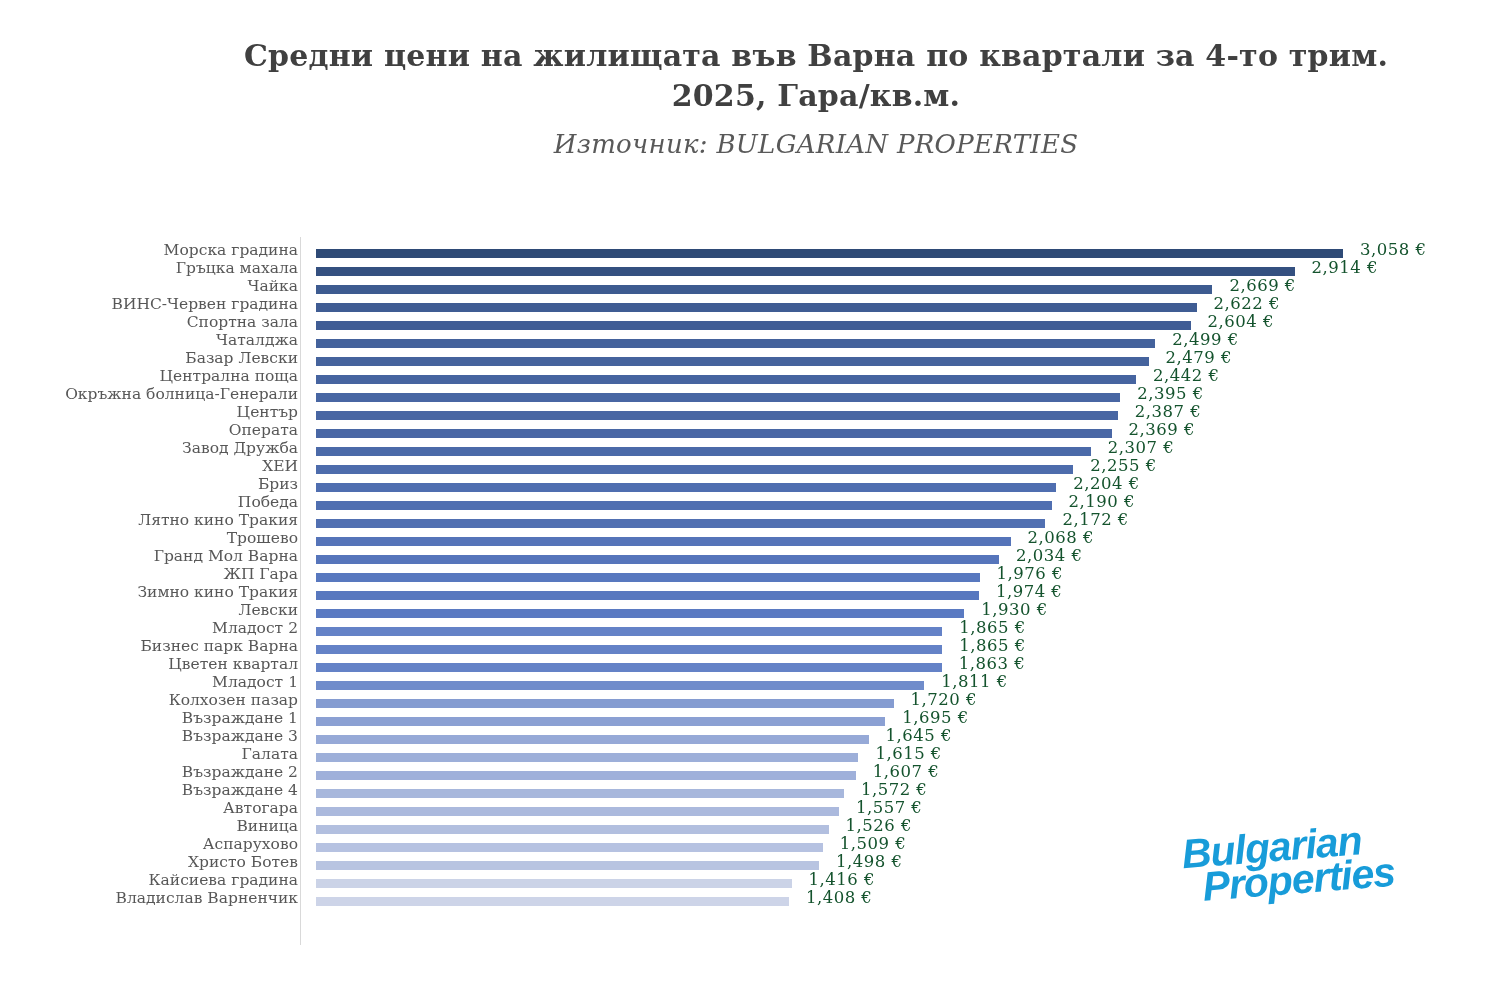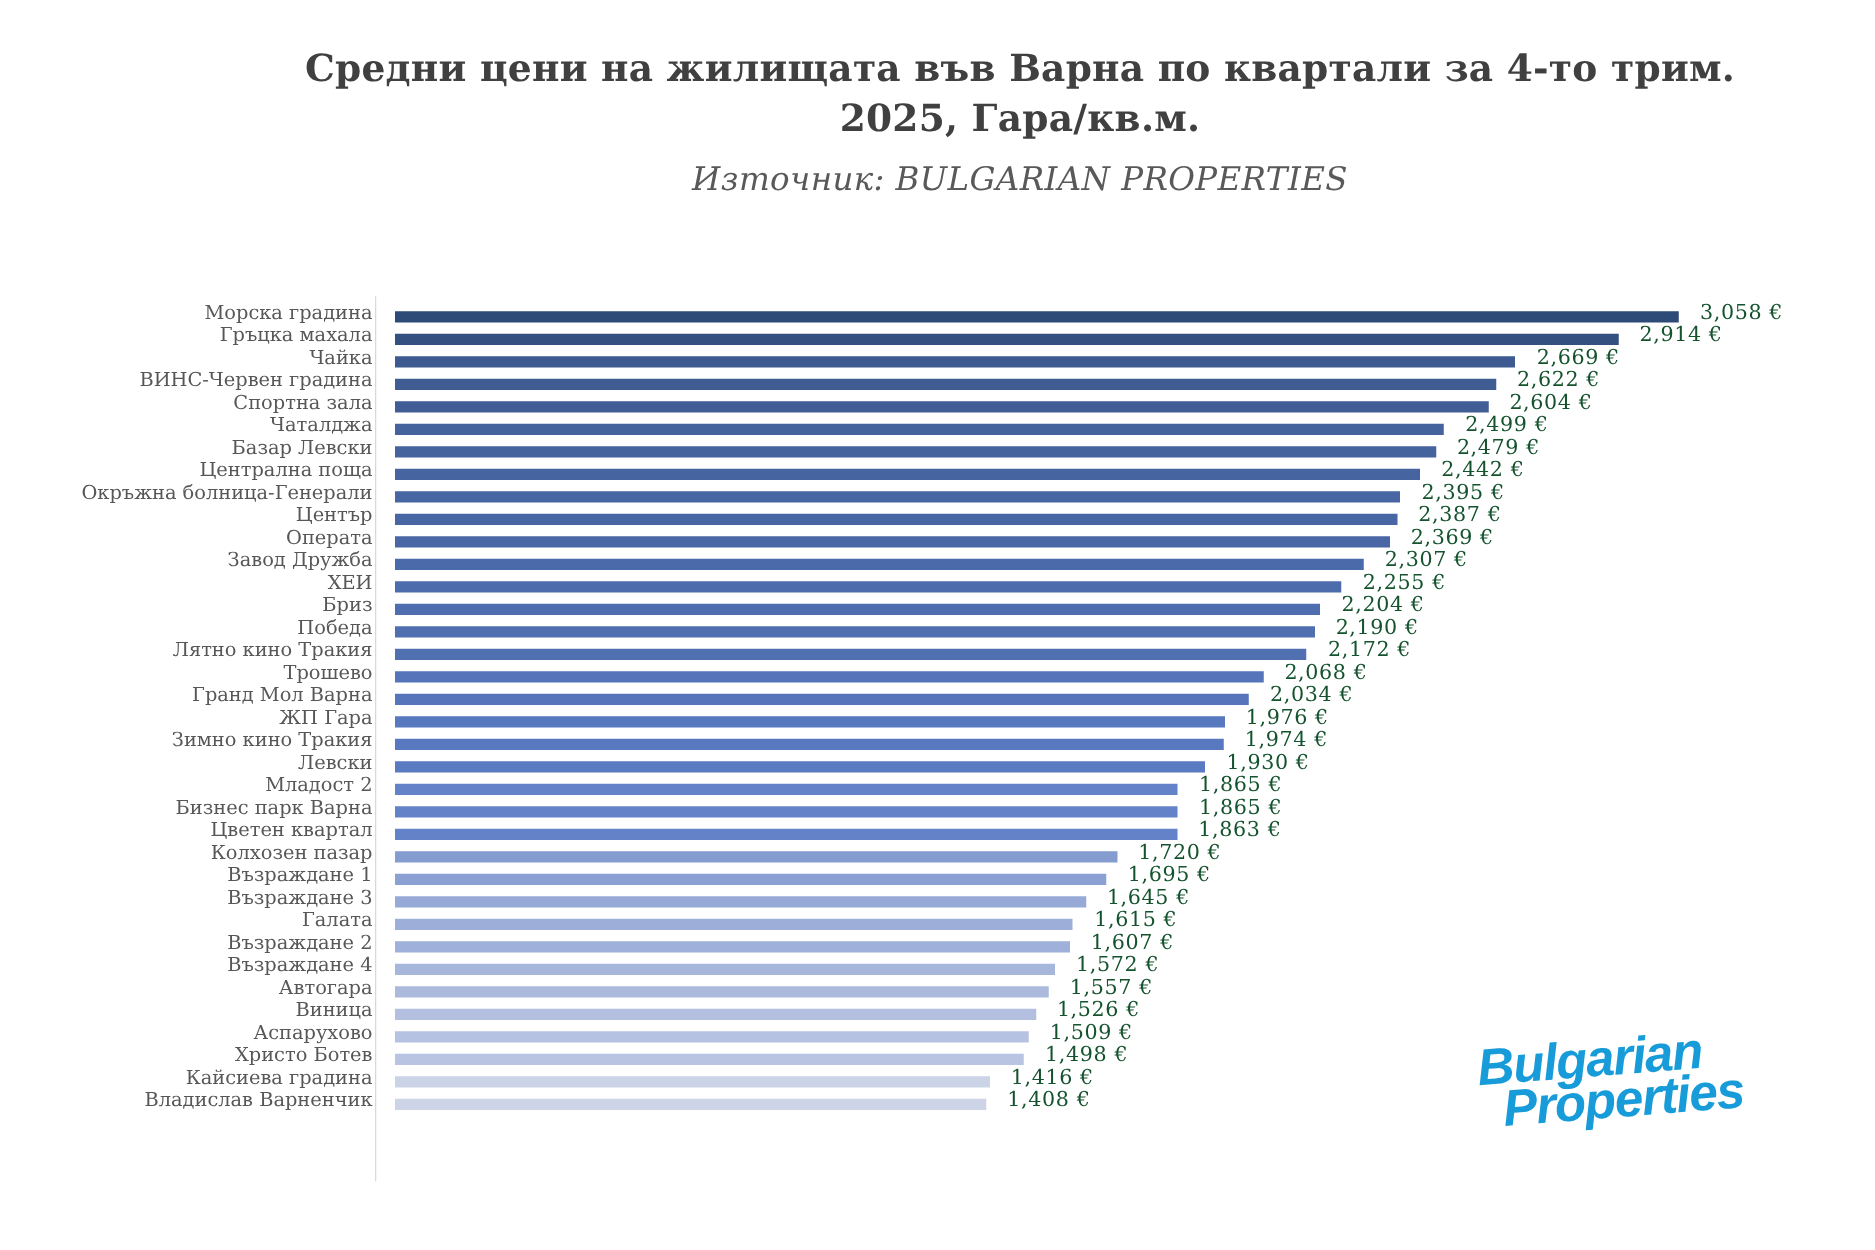--- a/index.html
+++ b/index.html
@@ -218,20 +218,25 @@
           <span class="cat-label">Бизнес парк Варна</span>
           <div class="bar" style="width: 626.3px; background: rgb(100, 130, 199);"></div>
           <span class="val-label">1,865 €</span>
         </div>
         <div class="row">
           <span class="cat-label">Цветен квартал</span>
           <div class="bar" style="width: 625.7px; background: rgb(100, 130, 199);"></div>
           <span class="val-label">1,863 €</span>
         </div>
         <div class="row">
+          <span class="cat-label">Младост 1</span>
+          <div class="bar" style="width: 608.2px; background: rgb(112, 140, 203);"></div>
+          <span class="val-label">1,811 €</span>
+        </div>
+        <div class="row">
           <span class="cat-label">Колхозен пазар</span>
           <div class="bar" style="width: 577.6px; background: rgb(133, 156, 209);"></div>
           <span class="val-label">1,720 €</span>
         </div>
         <div class="row">
           <span class="cat-label">Възраждане 1</span>
           <div class="bar" style="width: 569.2px; background: rgb(139, 160, 211);"></div>
           <span class="val-label">1,695 €</span>
         </div>
         <div class="row">

